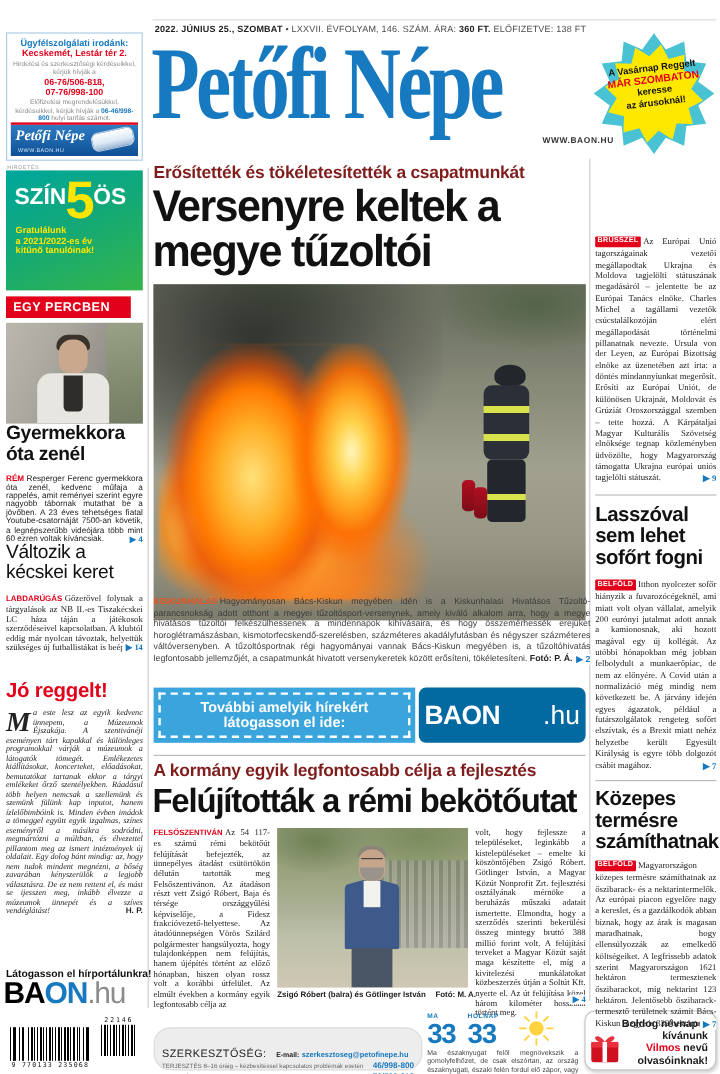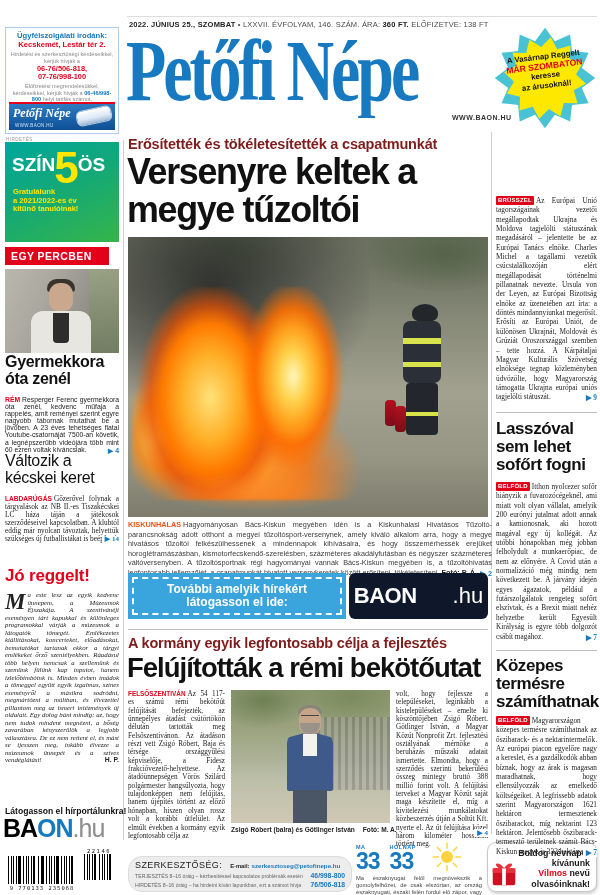--- a/index.html
+++ b/index.html
@@ -107,29 +107,29 @@
     background:radial-gradient(ellipse at 50% 50%,rgba(255,140,40,.55),rgba(255,140,40,0) 70%);}
   .ff{position:absolute;right:7%;top:24%;width:22%;height:64%;}
   .ff-helmet{position:absolute;left:36%;top:0;width:26px;height:18px;background:#23262b;border-radius:50% 50% 40% 40%;}
   .ff-body{position:absolute;left:24%;top:17px;width:38px;height:62px;border-radius:7px;
     background:linear-gradient(180deg,#2b3038 0 28%,#d8e24a 28% 37%,#2b3038 37% 66%,#d8e24a 66% 75%,#2b3038 75% 100%);}
   .ff-legs{position:absolute;left:28%;top:79px;width:32px;height:52px;
     background:linear-gradient(180deg,#23262c 0 55%,#d8e24a 55% 64%,#23262c 64% 100%);border-radius:4px;}
   .ff-ext1,.ff-ext2{position:absolute;width:11px;height:26px;background:linear-gradient(180deg,#b01020,#7d0c18);border-radius:4px;}
   .ff-ext1{left:2%;top:96px;} .ff-ext2{left:14%;top:102px;}
 
-  .lead-caption{left:128px;top:520px;width:364px;font-size:7.3px;line-height:9.5px;color:#3c3c3c;position:absolute;}
+  .lead-caption{left:128px;top:496px;width:364px;font-size:7.3px;line-height:9.5px;color:#3c3c3c;position:absolute;}
   .tag-orange{color:#e8531c;font-weight:700;margin-right:2px;}
   .credit{font-weight:700;color:#222;}
 
   .banner{left:128px;top:573px;width:360px;height:46px;display:flex;position:absolute;}
   .banner-blue{width:218px;height:46px;background:#3aa5dc;box-sizing:border-box;position:relative;margin-right:3px;}
   .banner-blue .dash{position:absolute;left:4px;top:4px;right:4px;bottom:4px;border:2px dashed #fff;display:flex;align-items:center;justify-content:center;text-align:center;}
   .banner-blue .txt{color:#fff;font-weight:700;font-size:12px;line-height:13.5px;}
-  .banner-orange{flex:1;height:46px;background:#0f172a;border-radius:6px;display:flex;align-items:center;justify-content:center;gap:36px;}
+  .banner-orange{flex:1;height:46px;background:#0369a1;border-radius:6px;display:flex;align-items:center;justify-content:center;gap:36px;}
   .banner-orange .b1{color:#fff;font-weight:800;font-size:22px;letter-spacing:-.5px;}
   .banner-orange .b2{color:#fff;font-weight:300;font-size:22px;}
 
   .m-div{left:128px;top:629px;width:360px;}
   .m-kicker2{left:128px;top:635px;width:360px;font-size:14.5px;letter-spacing:-.2px;}
   .m-title2{left:127px;top:652px;width:364px;font-size:28px;font-weight:800;letter-spacing:-1px;color:#111;transform:scaleX(.98);transform-origin:left top;white-space:nowrap;}
 
   .article-row{left:128px;top:690px;width:360px;height:146px;display:flex;position:absolute;}
   .ar-col{font-family:"Liberation Serif",serif;font-size:7.2px;line-height:8.35px;color:#222;text-align:justify;position:relative;}
   .ar-c1{width:97px;margin-right:6px;}
@@ -148,21 +148,21 @@
   .man-glasses{position:absolute;left:70px;top:25px;width:18px;height:3px;border-top:1.5px solid #444;}
   .man-shirt{position:absolute;left:72px;top:44px;width:14px;height:22px;background:#f2f2ef;}
   .man-blazer{position:absolute;left:56px;top:43px;width:46px;height:58px;background:#3d5a8a;border-radius:10px 10px 2px 2px;
     -webkit-clip-path:polygon(0 8%,38% 0,50% 14%,62% 0,100% 8%,100% 100%,0 100%);clip-path:polygon(0 8%,38% 0,50% 14%,62% 0,100% 8%,100% 100%,0 100%);}
   .man-jeans{position:absolute;left:62px;top:100px;width:34px;height:33px;background:#4a5566;}
   .ar-caption{position:absolute;left:0;top:136px;width:230px;white-space:nowrap;font-size:6.6px;color:#222;}
   .ar-caption .nm{font-weight:700;}
   .ar-caption .cr{font-weight:700;margin-left:8px;}
 
   .szerk{left:128px;top:856px;width:224px;height:36px;background:#ededed;border:1px solid #dcdcdc;border-radius:14px;
-         box-sizing:border-box;padding:3px 6px;position:absolute;}
+         box-sizing:border-box;padding:16px 6px;position:absolute;}
   .szerk-row1{display:flex;align-items:baseline;}
   .szerk-label{font-size:9px;letter-spacing:.4px;color:#222;}
   .szerk-email-label{font-size:5.8px;font-weight:700;color:#222;margin-left:8px;}
   .szerk-email{font-size:6.2px;font-weight:700;color:#1779bf;margin-left:2px;}
   .szerk-line{display:flex;justify-content:space-between;align-items:baseline;margin-top:2px;}
   .szerk-line .t{font-size:5.2px;color:#666;}
   .szerk-line .p{font-size:6.8px;font-weight:700;color:#1779bf;margin-left:3px;white-space:nowrap;}
 
   .weather{left:356px;top:842px;width:126px;position:absolute;}
   .w-temps{display:flex;align-items:flex-end;}

